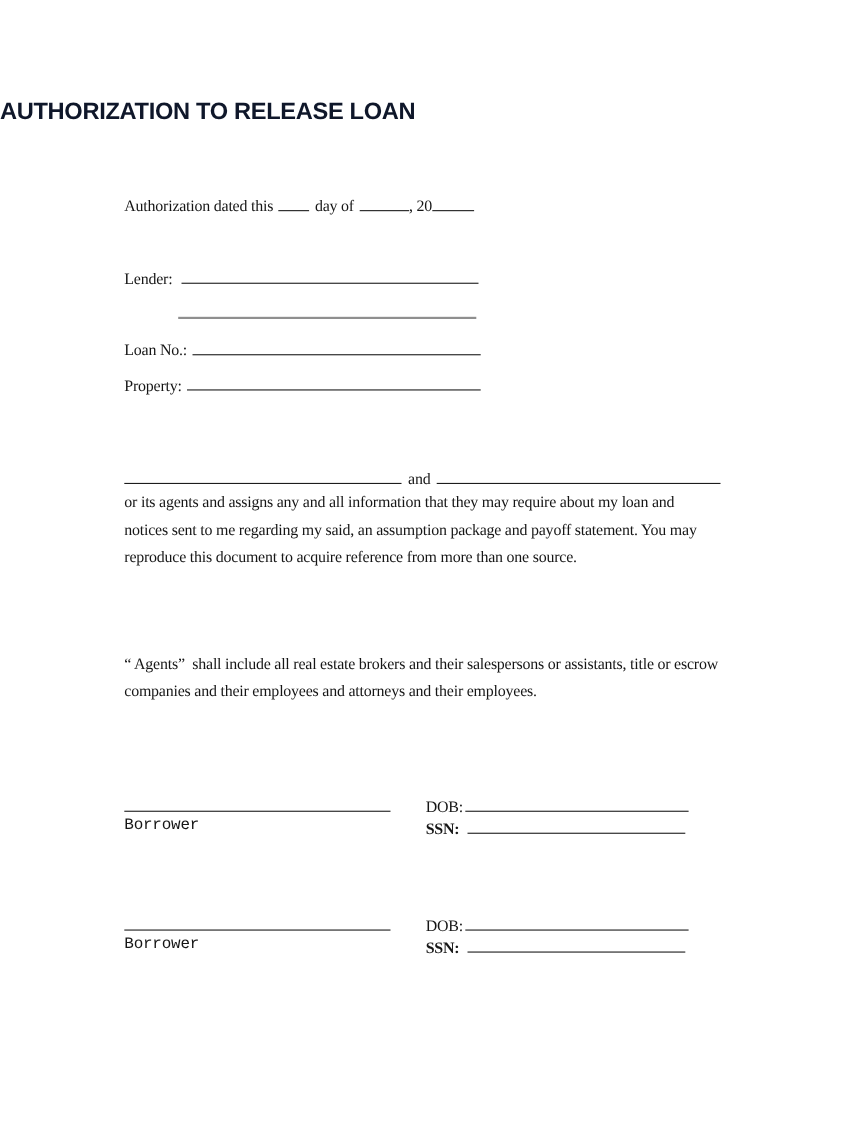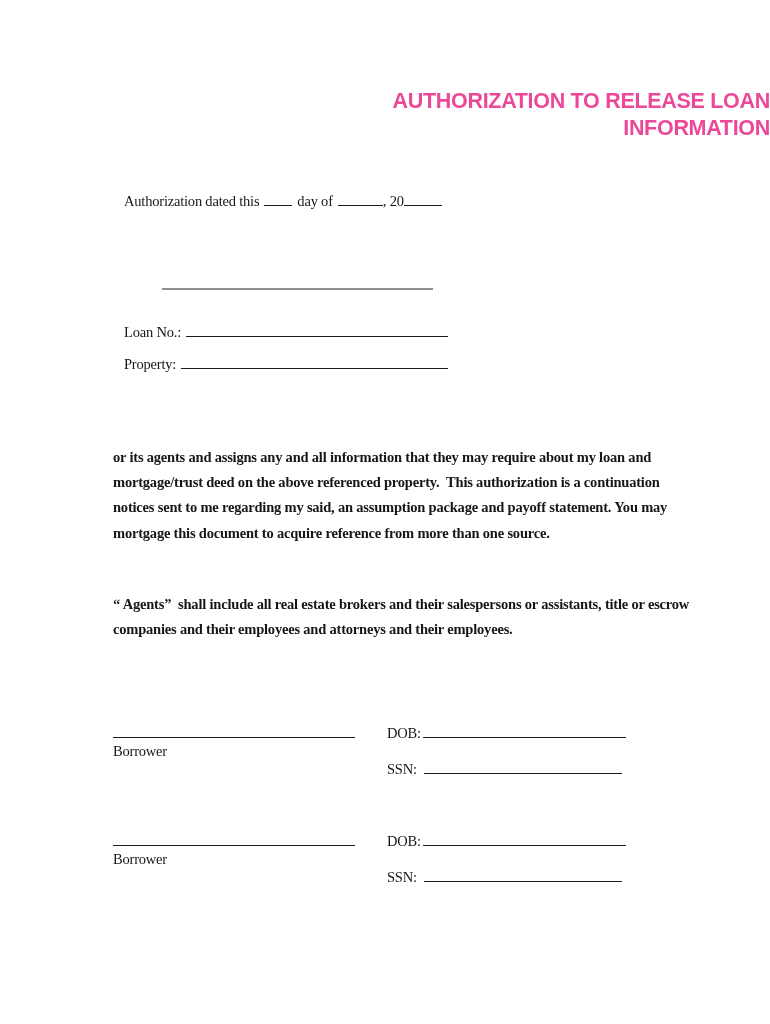--- a/index.html
+++ b/index.html
@@ -10,93 +10,92 @@
     background: #ffffff;
     color: #161616;
     font-family: "Liberation Serif", serif;
     font-size: 14.5px;
     letter-spacing: -0.2px;
     overflow: hidden;
   }
   .title {
     position: absolute;
     top: 88px; left: 0; right: 0;
-    text-align: right;
+    text-align: left;
     font-family: "Liberation Sans", sans-serif;
     font-weight: 700;
     font-size: 21.5px;
     line-height: 27px;
     letter-spacing: -0.3px;
-    color: #ec4899;
+    color: #0f172a;
   }
   .row {
     position: absolute;
-    left: 124px;
+    left: 113px;
     line-height: 16px;
     white-space: nowrap;
-    margin-top: 14px;
   }
   .blank {
     display: inline-block;
     height: 14px;
     border-bottom: 1.4px solid #1c1c1c;
     vertical-align: baseline;
   }
   .ml5 { margin-left: 5px; }
   .mid-and { margin: 0 6px; }
   .hline {
     position: absolute;
     height: 0;
     border-top: 1.4px solid #1c1c1c;
   }
   .hline.gray { border-top: 2px solid #8f8f8f; }
   .para {
     position: absolute;
     left: 113px;
     line-height: 25.2px;
   }
-  .para div { white-space: pre; font-weight: bold; }
+  .para div { white-space: pre; }
   .sigblock {
     position: absolute;
     left: 0;
     width: 770px;
     height: 95px;
   }
   .sigblock .sig-line { left: 113px; top: 14px; width: 242px; }
-  .sigblock .sig-label { position: absolute; left: 113px; top: 19px; line-height: 18px; }
+  .sigblock .sig-label { position: absolute; left: 113px; top: 19px; line-height: 18px; font-family: Liberation Mono, monospace; }
   .sigblock .dob-row { position: absolute; left: 387px; top: 0; line-height: 16px; white-space: nowrap; }
-  .sigblock .ssn-row { position: absolute; left: 387px; top: 36px; line-height: 16px; white-space: nowrap; }
+  .sigblock .ssn-row { position: absolute; left: 387px; top: 20px; line-height: 16px; white-space: nowrap; font-weight: bold; }
 </style>
 </head>
 <body>
 
 <div class="page">
 
   <div class="title">
       <div>AUTHORIZATION TO RELEASE LOAN</div>
-      <div>INFORMATION</div>
     </div>
 
   <div class="row" style="top:177px"><span>Authorization dated this</span><span class="blank ml5" style="width:28px"></span><span class="ml5">day of</span><span class="blank ml5" style="width:45px"></span><span>, 20</span><span class="blank" style="width:38px"></span></div>
 
 
+  <div class="row" style="top:243px"><span>Lender:</span><span class="blank" style="width:270px;margin-left:8px"></span></div>
 
   <div class="hline gray" style="left:162px;top:288px;width:271px"></div>
 
   <div class="row" style="top:340px"><span>Property:</span><span class="blank ml5" style="width:267px"></span></div>
 
   <div class="row" style="top:308px"><span>Loan No.:</span><span class="blank ml5" style="width:262px"></span></div>
 
 
+  <div class="row" style="top:425px"><span class="blank" style="width:252px"></span><span class="mid-and">and</span><span class="blank" style="width:258px"></span></div>
 
   <div class="para" style="top:445px">
     <div>or its agents and assigns any and all information that they may require about my loan and</div>
-    <div>mortgage/trust deed on the above referenced property.  This authorization is a continuation</div>
     <div>notices sent to me regarding my said, an assumption package and payoff statement. You may</div>
-    <div>mortgage this document to acquire reference from more than one source.</div>
+    <div>reproduce this document to acquire reference from more than one source.</div>
   </div>
 
   <div class="para" style="top:592px">
     <div>“ Agents”  shall include all real estate brokers and their salespersons or assistants, title or escrow</div>
     <div>companies and their employees and attorneys and their employees.</div>
   </div>
 
   <div class="sigblock" style="top:723px">
     <div class="hline sig-line"></div>
     <div class="sig-label">Borrower</div>

